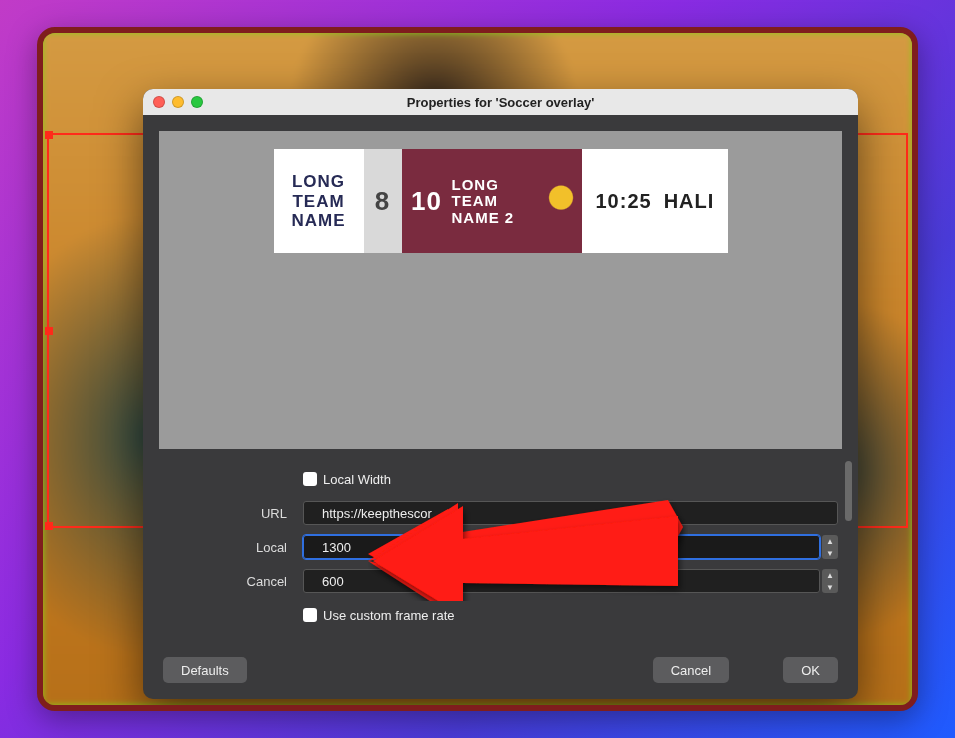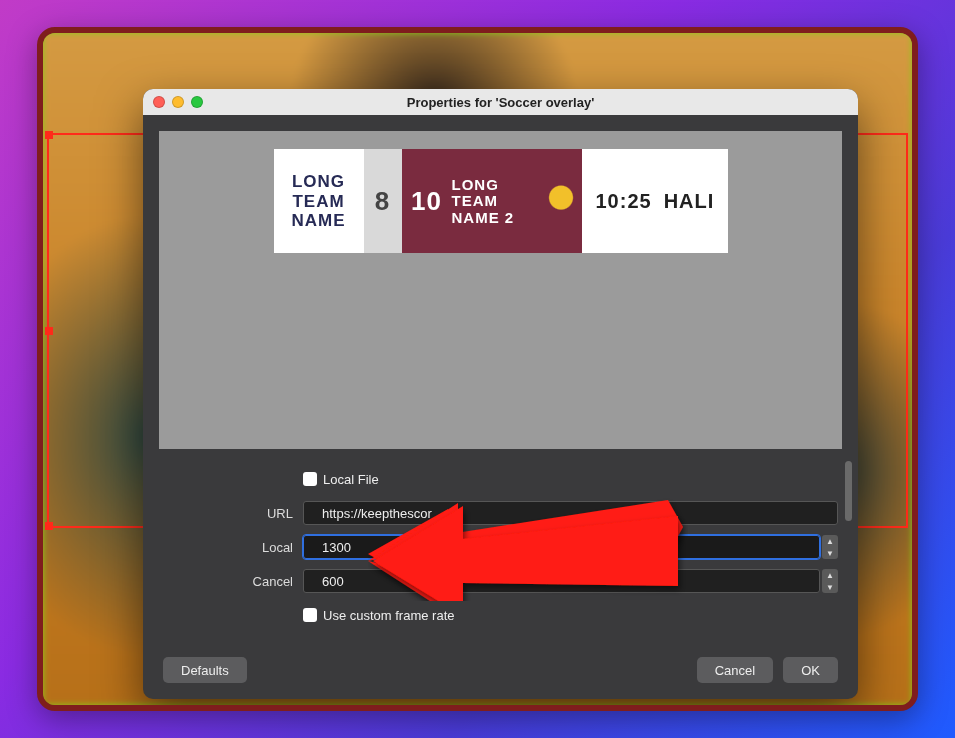--- a/index.html
+++ b/index.html
@@ -97,39 +97,39 @@
   .crest { width:30px; height:34px; background: radial-gradient(circle at 50% 40%, #f2c02a 0 45%, #7a2b3f 50% 100%); border-radius:3px; }
   .clock { flex:1; display:flex; align-items:center; justify-content:flex-start; padding-left:14px; gap:12px; font-size:20px; color:#222; overflow:hidden; white-space:nowrap; }
 
   
   .form {
     padding: 6px 20px 12px 20px;
     color:#ddd; font-size:13px;
     position: relative;
   }
   .row { display:flex; align-items:center; height:32px; margin-bottom:2px; }
-  .row .label { width: 140px; text-align:right; padding-right:10px; color:#dcdcdc; }
+  .row .label { width: 140px; text-align:right; padding-right:16px; color:#dcdcdc; }
   .chk { width:14px; height:14px; border-radius:3px; background:#fff; margin-right:6px; display:inline-block; }
   .chklabel { color:#eee; }
   .input {
     flex:1; height:24px;
     background:#202020; border:1px solid #565656;
     border-radius:3px; color:#eee;
     padding:0 18px; font-size:13px;
   }
   .input.focused { border:1px solid #2f6fe0; outline:1px solid #2f6fe0; background:#1a1a1a; }
   .stepper { width:16px; height:24px; background:#5a5a5a; border-radius:3px; margin-left:2px;
     display:flex; flex-direction:column; }
   .stepper div { flex:1; display:flex; align-items:center; justify-content:center; color:#ddd; font-size:8px; }
   .scrollind { position:absolute; right:6px; top:4px; width:7px; height:60px; background:#6a6a6a; border-radius:4px; }
 
   .footer {
     margin-top:auto;
     padding: 12px 20px 16px 20px;
-    display:flex; align-items:center;
+    display:flex; align-items:center;gap:44px;
   }
   .btn {
     height:26px; padding:0 18px;
     background:#5c5c5e; color:#eee;
     border-radius:5px; font-size:13px;
     display:flex; align-items:center; justify-content:center;
     border:none; cursor:pointer;
   }
   .footer .spacer { flex:1; }
   .footer .btn + .btn { margin-left:10px; }
@@ -181,21 +181,21 @@
         </div>
       </div>
     </div>
 
     <div class="form">
       <div class="scrollind"></div>
 
       <div class="row">
         <div class="label"></div>
         <span class="chk"></span>
-        <span class="chklabel">Local File</span>
+        <span class="chklabel">Local Width</span>
       </div>
 
       <div class="row">
         <div class="label">URL</div>
         <input class="input" value="https://keepthescor" style="">
       </div>
 
       <div class="row">
         <div class="label">Local</div>
         <input class="input focused" value="1300" style="">

